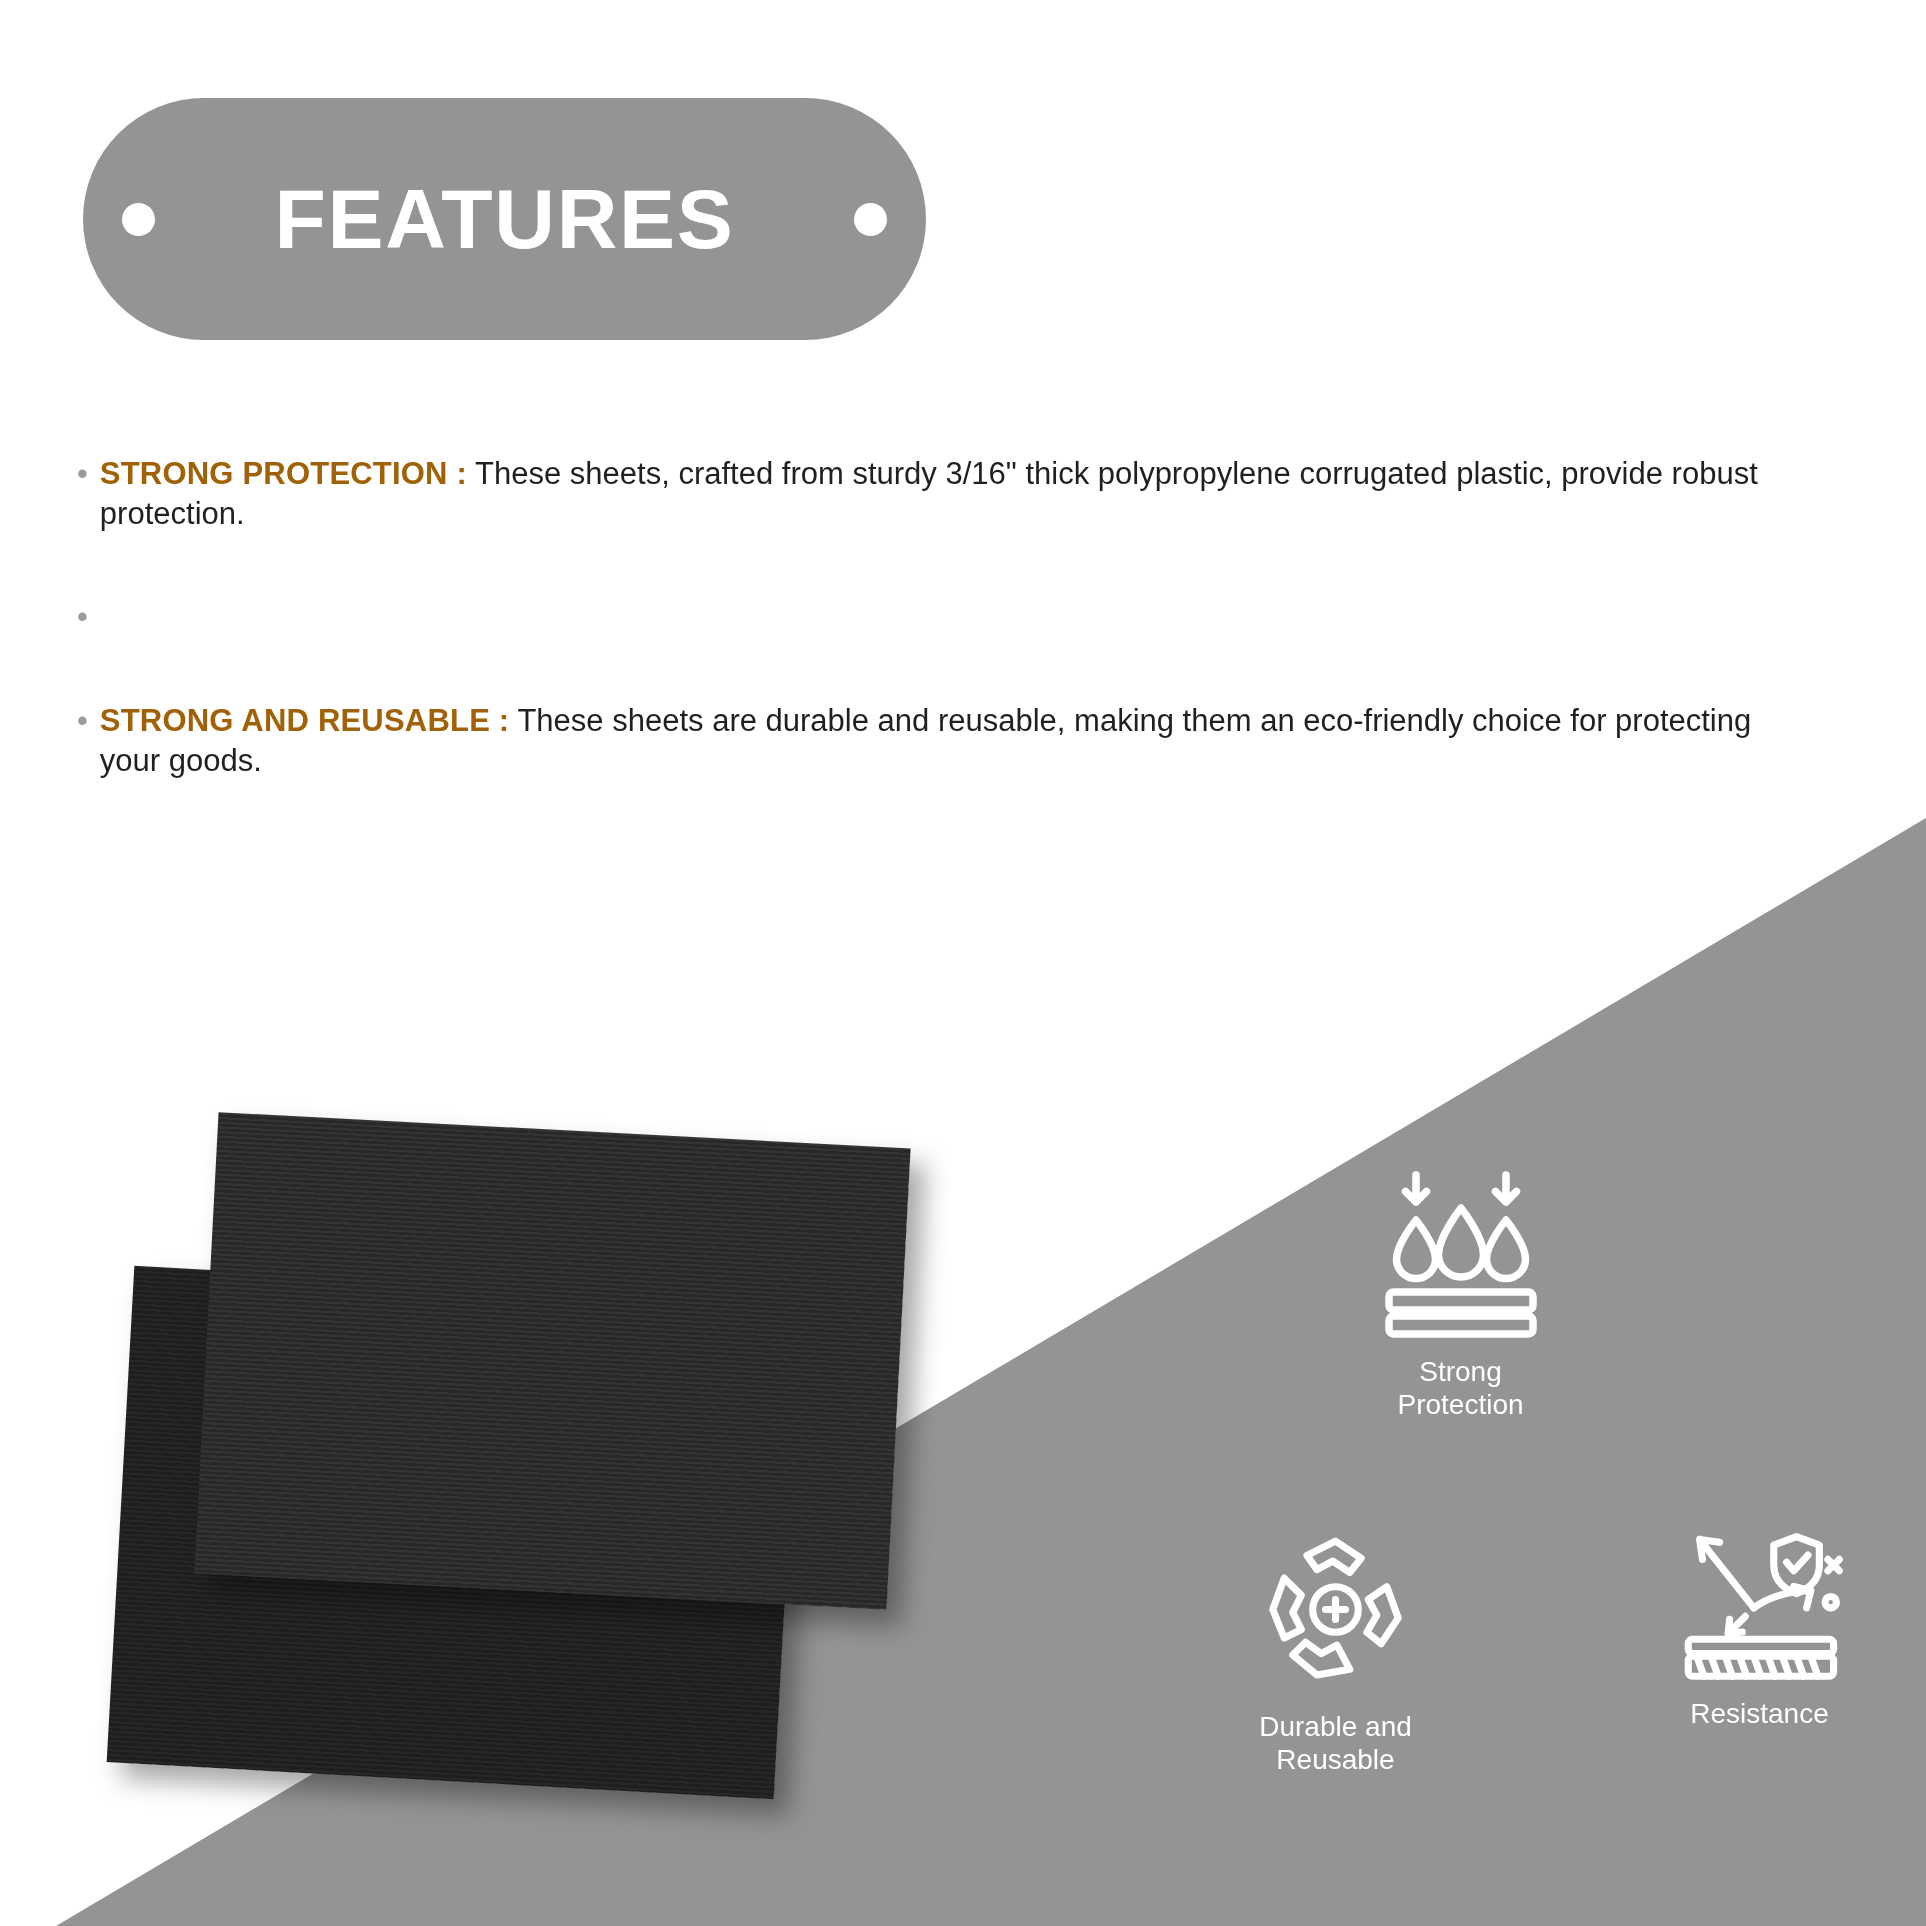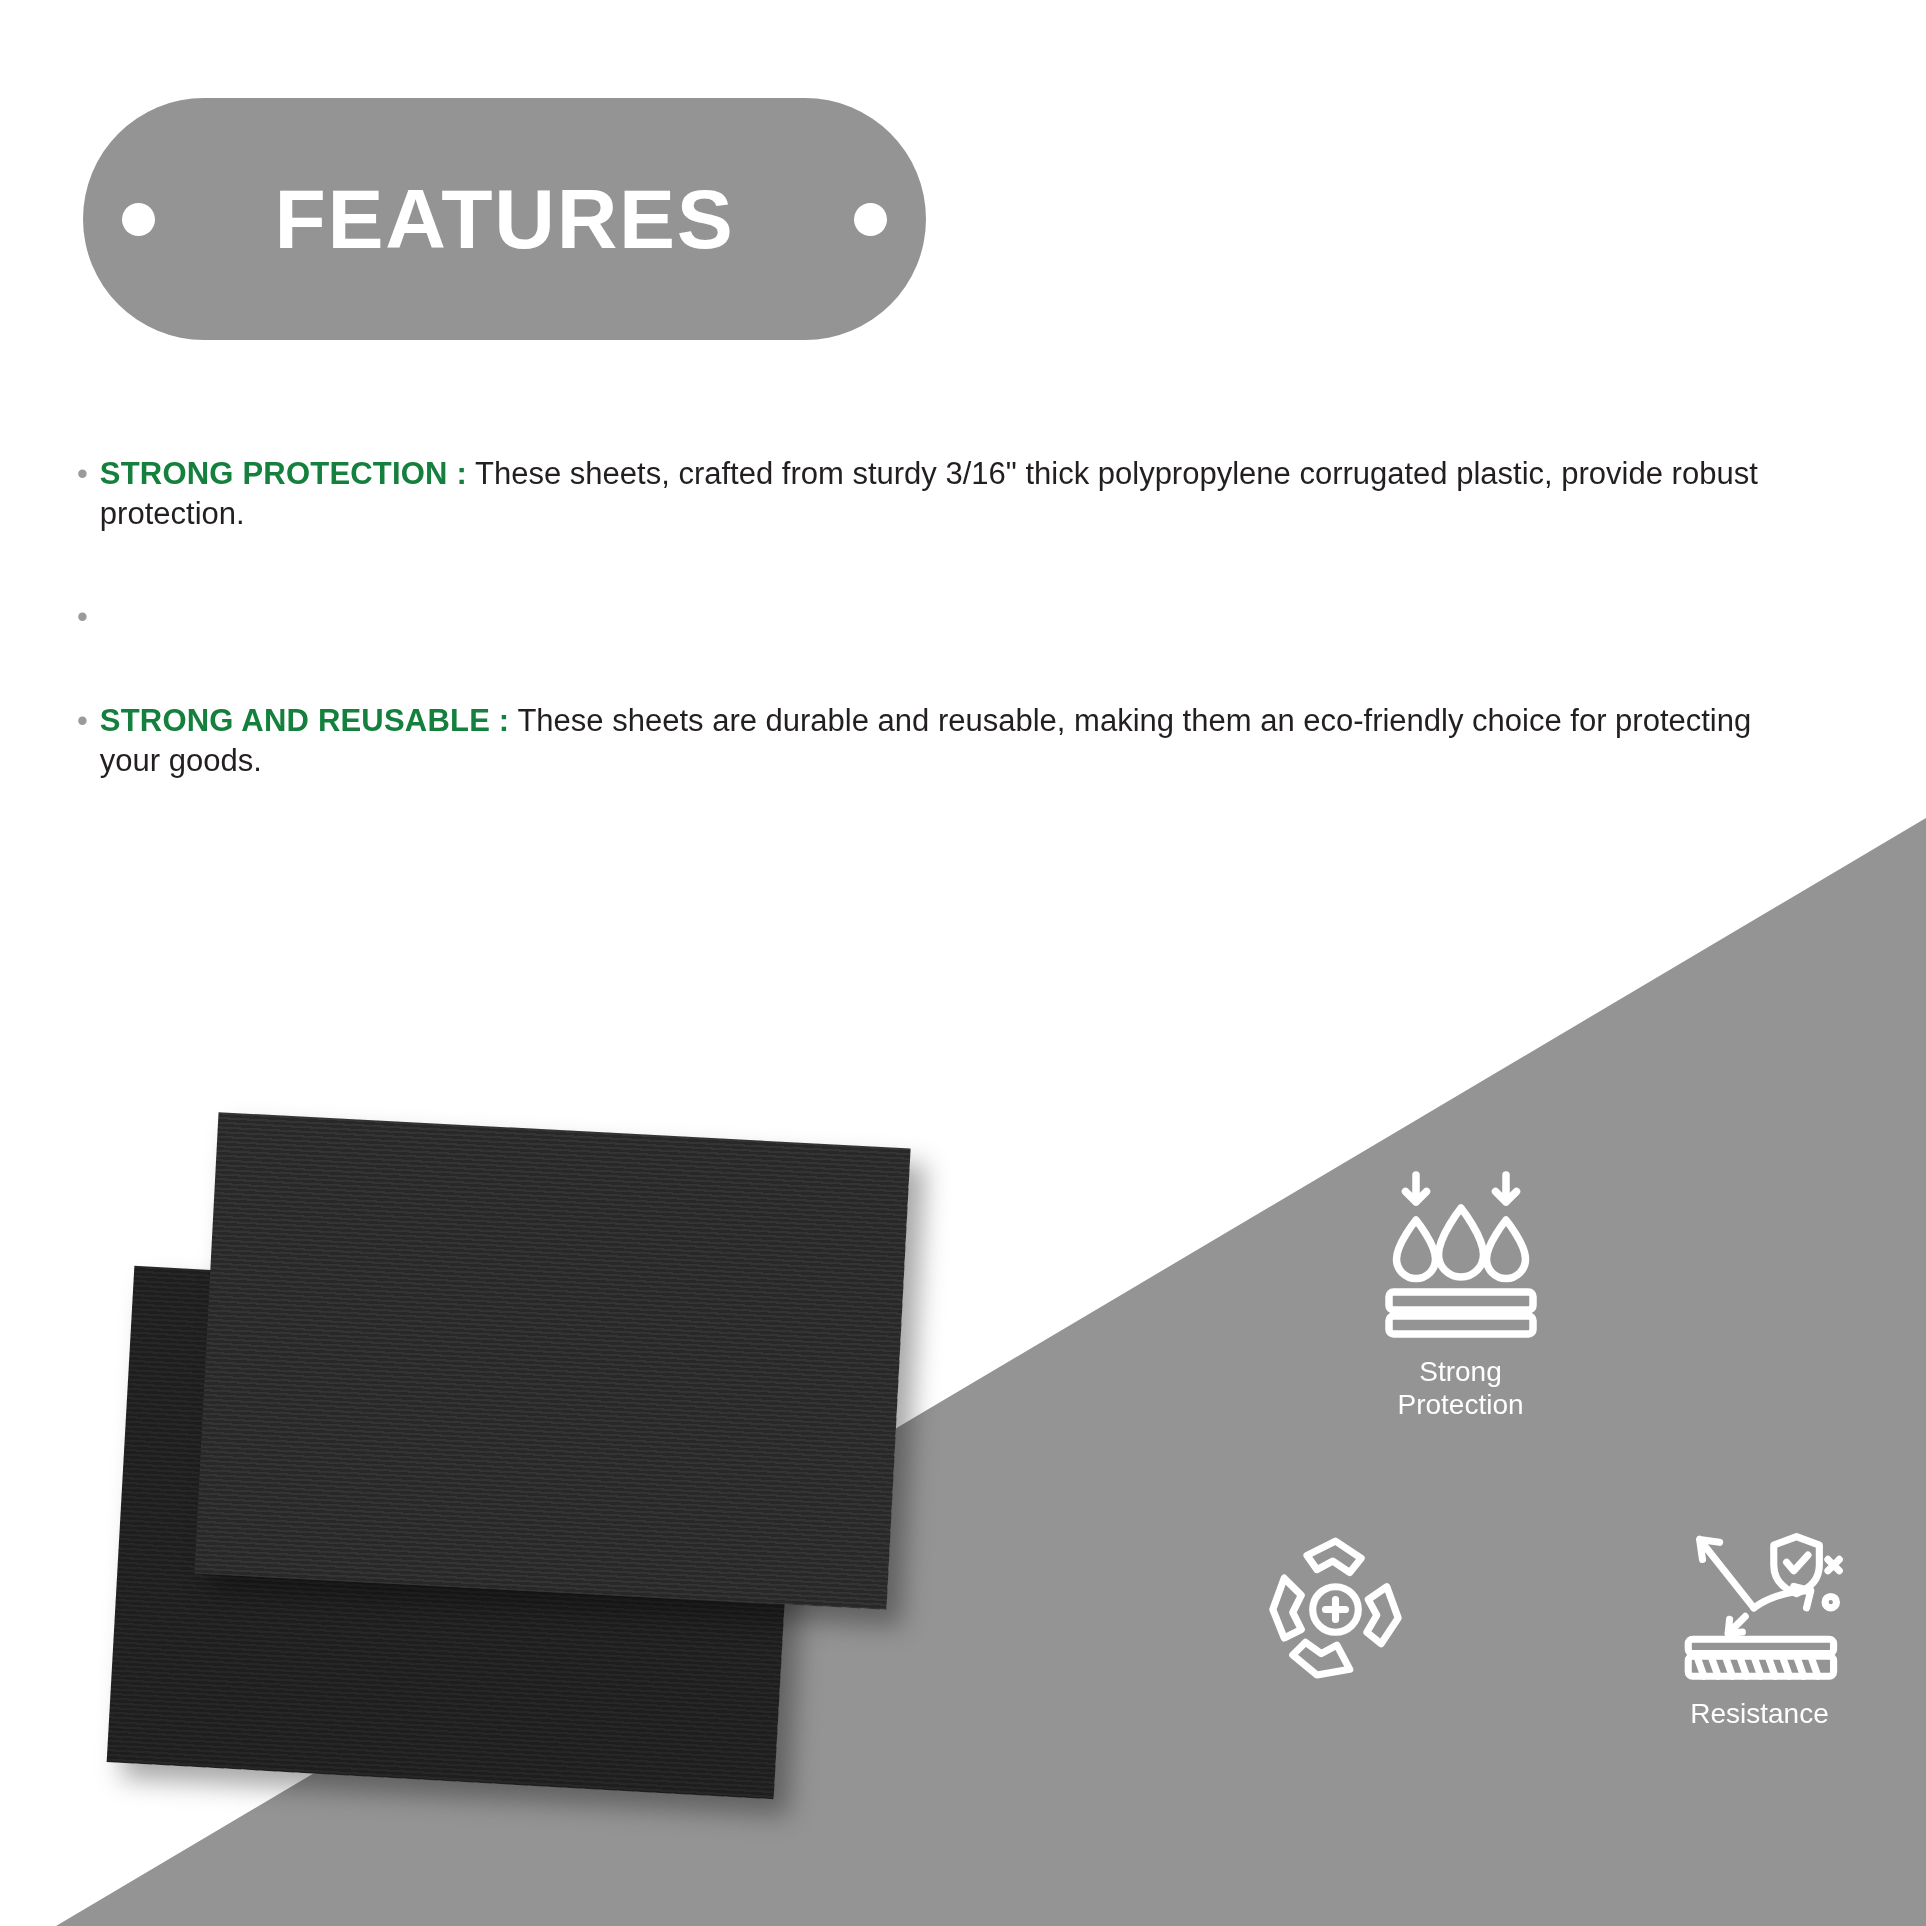--- a/index.html
+++ b/index.html
@@ -86,21 +86,21 @@
     margin-right: 12px;
     flex: 0 0 auto;
   }
   .feature-text {
     font-size: 31px;
     line-height: 1.28;
     color: #231f20;
     max-width: 1712px;
   }
   .feature-label {
-    color: #15803d;
+    color: #a16207;
     font-weight: bold;
     letter-spacing: 0.2px;
   }
 
   
   .product-photo {
     position: absolute;
     left: 120px;
     top: 1130px;
     width: 839px;
@@ -226,20 +226,22 @@
 
   <div class="icon-badge badge-durable">
     <svg class="glyph" width="171" height="171" viewBox="0 0 120 120" fill="none" stroke="#ffffff" stroke-width="5" stroke-linecap="round" stroke-linejoin="round">
       <path d="M40 22 L60 12 L78 24 L70 34 L58 26 L47 32 Z"></path>
       <path d="M96 44 L104 66 L92 84 L82 76 L89 64 L83 53 Z"></path>
       <path d="M70 102 L47 106 L30 92 L39 83 L50 91 L61 85 Z"></path>
       <path d="M24 38 L16 60 L24 80 L36 74 L30 62 L36 50 Z"></path>
       <circle cx="60" cy="60" r="16"></circle>
       <path d="M53 60 h14 M60 53 v14"></path>
     </svg>
+    <div class="icon-caption">Durable and
+Reusable</div>
   </div>
 
   <div class="icon-badge badge-resistance">
     <svg class="glyph" width="171" height="154" viewBox="0 0 120 108" fill="none" stroke="#ffffff" stroke-width="5" stroke-linecap="round" stroke-linejoin="round">
 
       <path d="M86 6 l16 6 v14 c0 11 -8 17 -16 20 c-8 -3 -16 -9 -16 -20 V12 Z"></path>
       <path d="M79 24 l5 6 l10 -11"></path>
 
       <path d="M108 22 l8 8 M116 22 l-8 8"></path>
 

